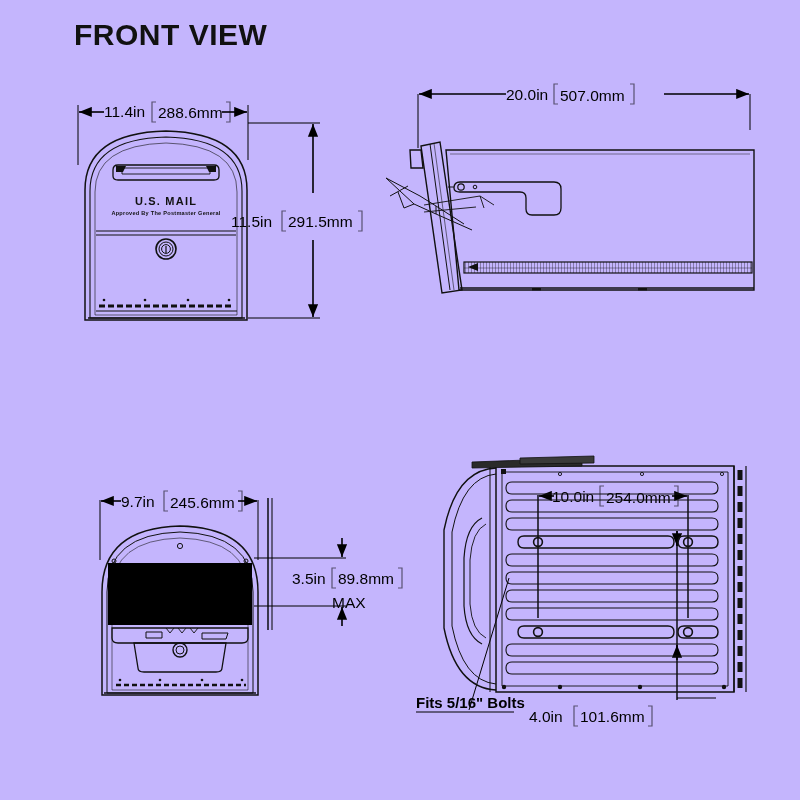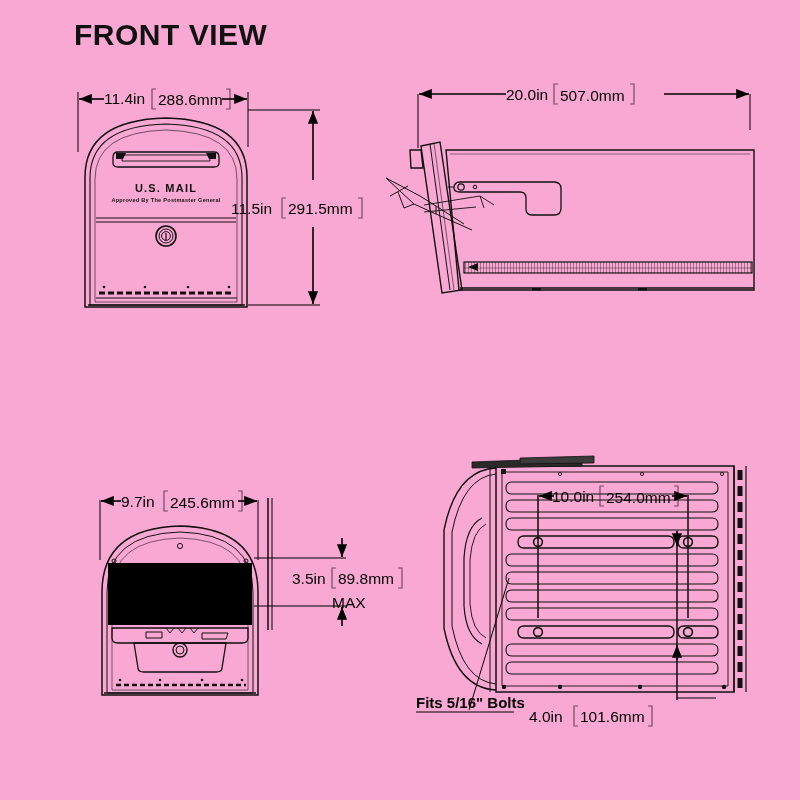--- a/index.html
+++ b/index.html
@@ -11,21 +11,21 @@
     width: 800px;
     height: 800px;
     font-family: "Liberation Sans", sans-serif;
     color: #000000;
     overflow: hidden;
   }
   #sheet {
     position: relative;
     width: 800px;
     height: 800px;
-    background: #f9a8d4;
+    background: #c4b5fd;
   }
   .panel {
     position: absolute;
   }
   .view-title {
     position: absolute;
     font-family: "Liberation Sans", sans-serif;
     font-weight: bold;
     font-size: 30px;
     letter-spacing: 0.5px;
@@ -61,21 +61,21 @@
     fill: #111111;
   }
 </style>
 </head>
 <body>
 
 <div id="sheet">
 
   <div class="view-title" id="title-front">FRONT VIEW</div>
 
-  <div class="panel" style="left:0; top:2px;text-align:center;">
+  <div class="panel" style="left:0; top:15px;text-align:center;">
   <svg width="400" height="400" viewBox="0 0 400 400" xmlns="http://www.w3.org/2000/svg">
     <defs>
       <marker id="arrR" markerWidth="9" markerHeight="9" refX="8" refY="3.2" orient="auto">
         <path d="M0,0 L8,3.2 L0,6.4 z" fill="#000"></path>
       </marker>
       <marker id="arrL" markerWidth="9" markerHeight="9" refX="0" refY="3.2" orient="auto">
         <path d="M8,0 L0,3.2 L8,6.4 z" fill="#000"></path>
       </marker>
     </defs>
 

